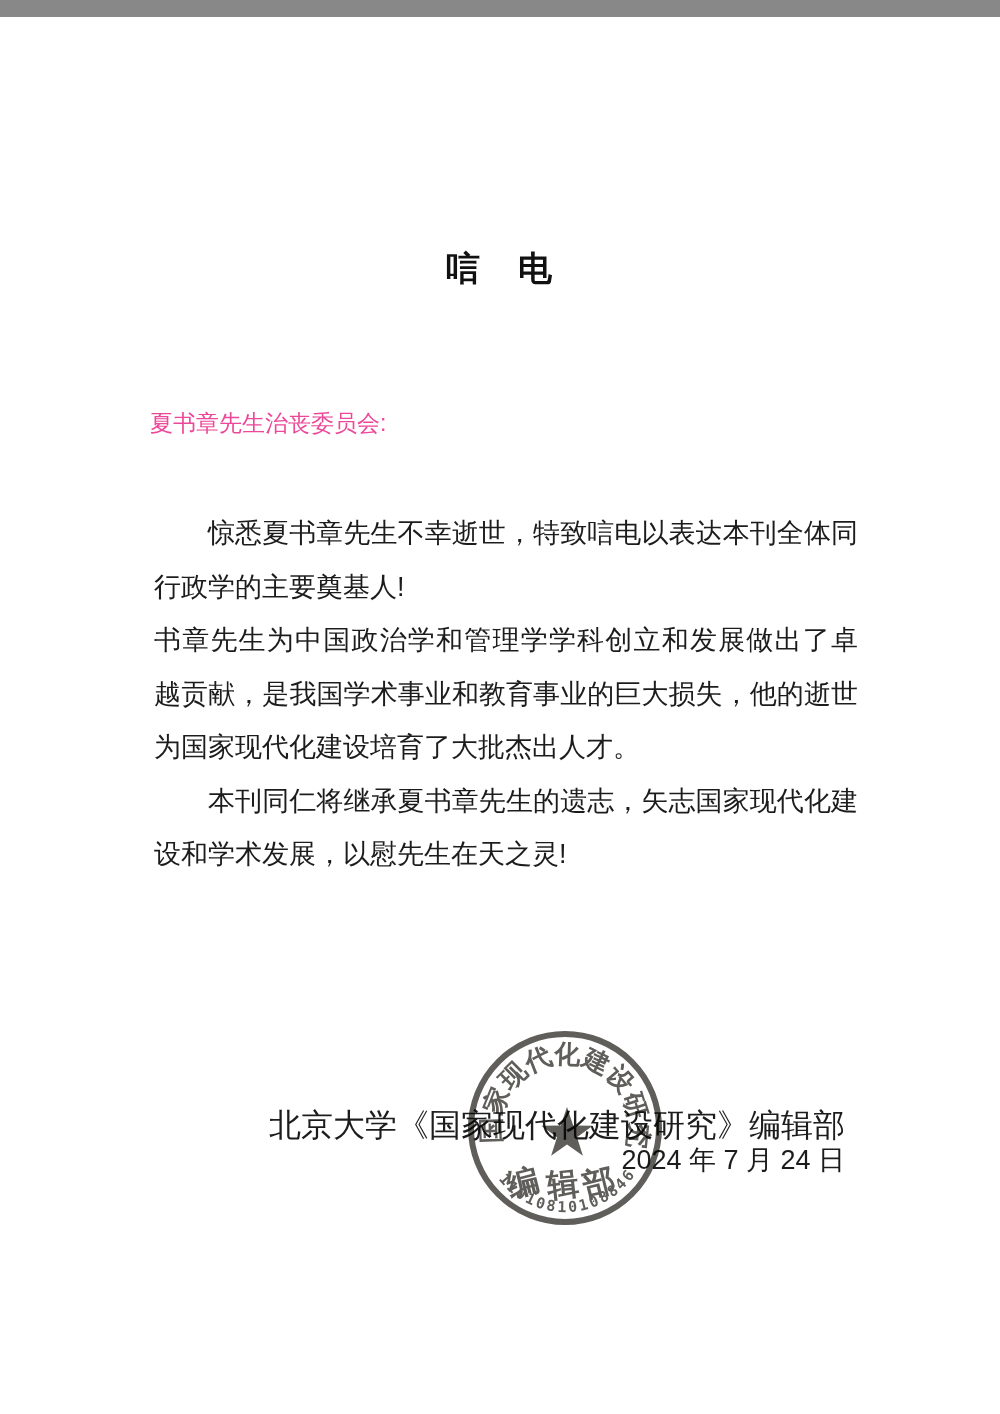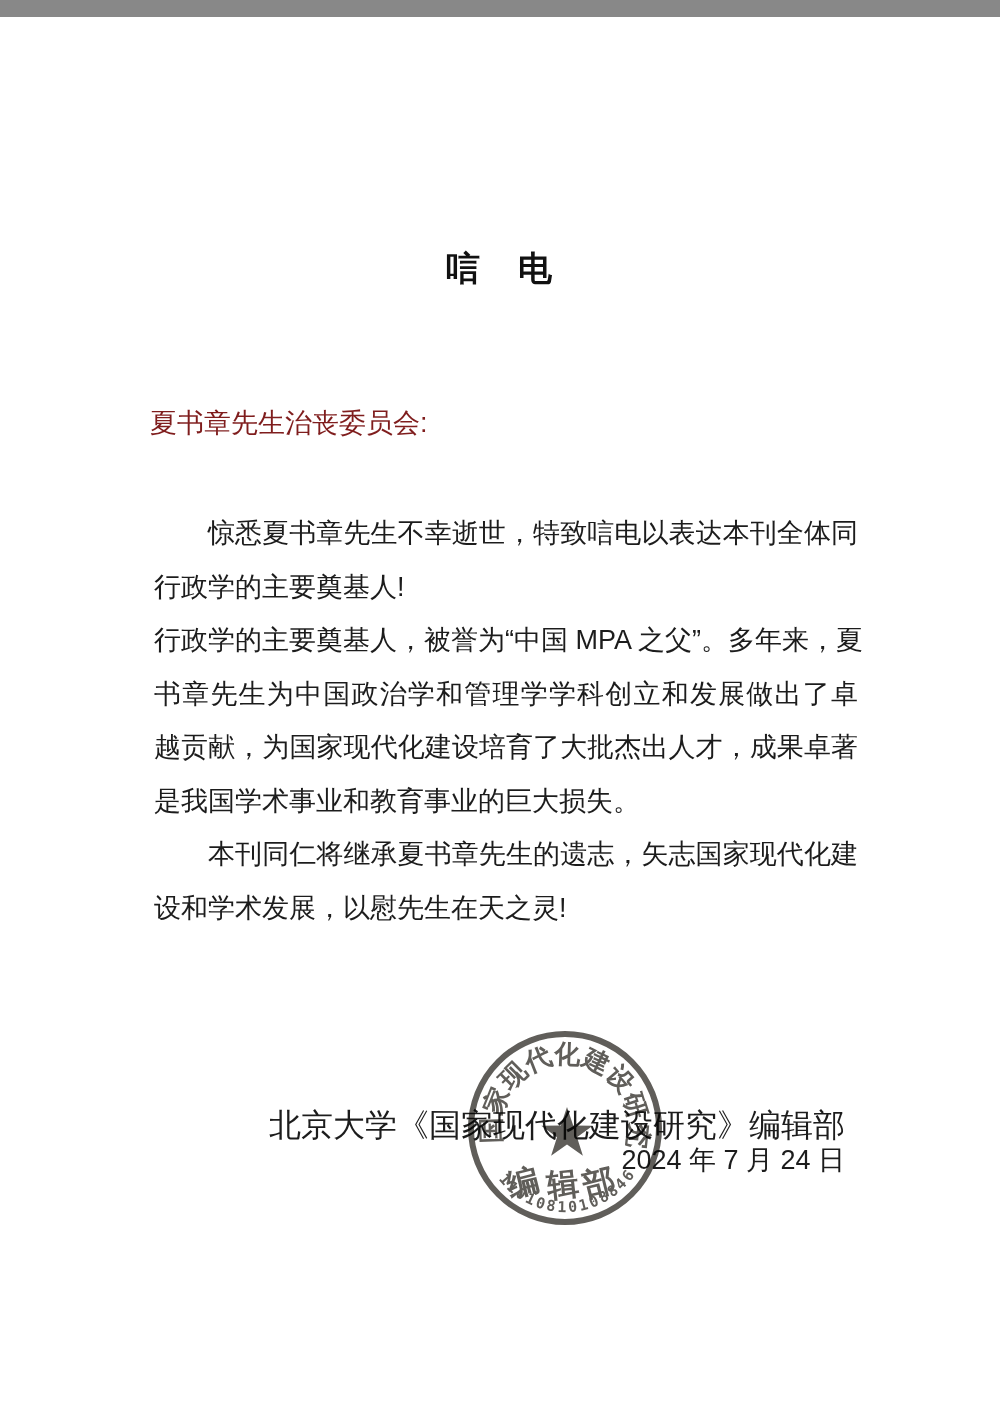--- a/index.html
+++ b/index.html
@@ -24,23 +24,23 @@
     font-weight: 700;
     letter-spacing: 2px;
     line-height: 44px;
     color: #111;
   }
   .salutation {
     position: absolute;
     top: 380px;
     left: 150px;
     width: 704px;
-    font-size: 27px;
+    font-size: 23px;
     line-height: 53.5px;
-    color: #7f1d1d;
+    color: #ec4899;
   }
   .body-block {
     position: absolute;
     top: 490px;
     left: 154px;
     width: 704px;
     font-size: 27px;
     line-height: 53.5px;
     color: #1c1c1c;
   }
@@ -107,24 +107,23 @@
 
 <div class="page">
 
   <div class="doc-title">唁　电</div>
 
   <div class="salutation">夏书章先生治丧委员会:</div>
 
   <div class="body-block">
     <div class="line indent">惊悉夏书章先生不幸逝世，特致唁电以表达本刊全体同</div>
     <div class="line end">行政学的主要奠基人!</div>
-    <div class="line">行政学的主要奠基人，被誉为“中国 MPA 之父”。多年来，夏</div>
     <div class="line">书章先生为中国政治学和管理学学科创立和发展做出了卓</div>
-    <div class="line">越贡献，为国家现代化建设培育了大批杰出人才，成果卓著</div>
-    <div class="line end">是我国学术事业和教育事业的巨大损失。</div>
+    <div class="line">越贡献，是我国学术事业和教育事业的巨大损失，他的逝世</div>
+    <div class="line end">为国家现代化建设培育了大批杰出人才。</div>
     <div class="line indent">本刊同仁将继承夏书章先生的遗志，矢志国家现代化建</div>
     <div class="line end">设和学术发展，以慰先生在天之灵!</div>
   </div>
 
   <div class="signature">北京大学《国家现代化建设研究》编辑部</div>
 
   <div class="date-line">2024 年 7 月 24 日</div>
 
   <svg class="seal-svg" width="1000" height="1414" viewBox="0 0 1000 1414">
     <defs>

